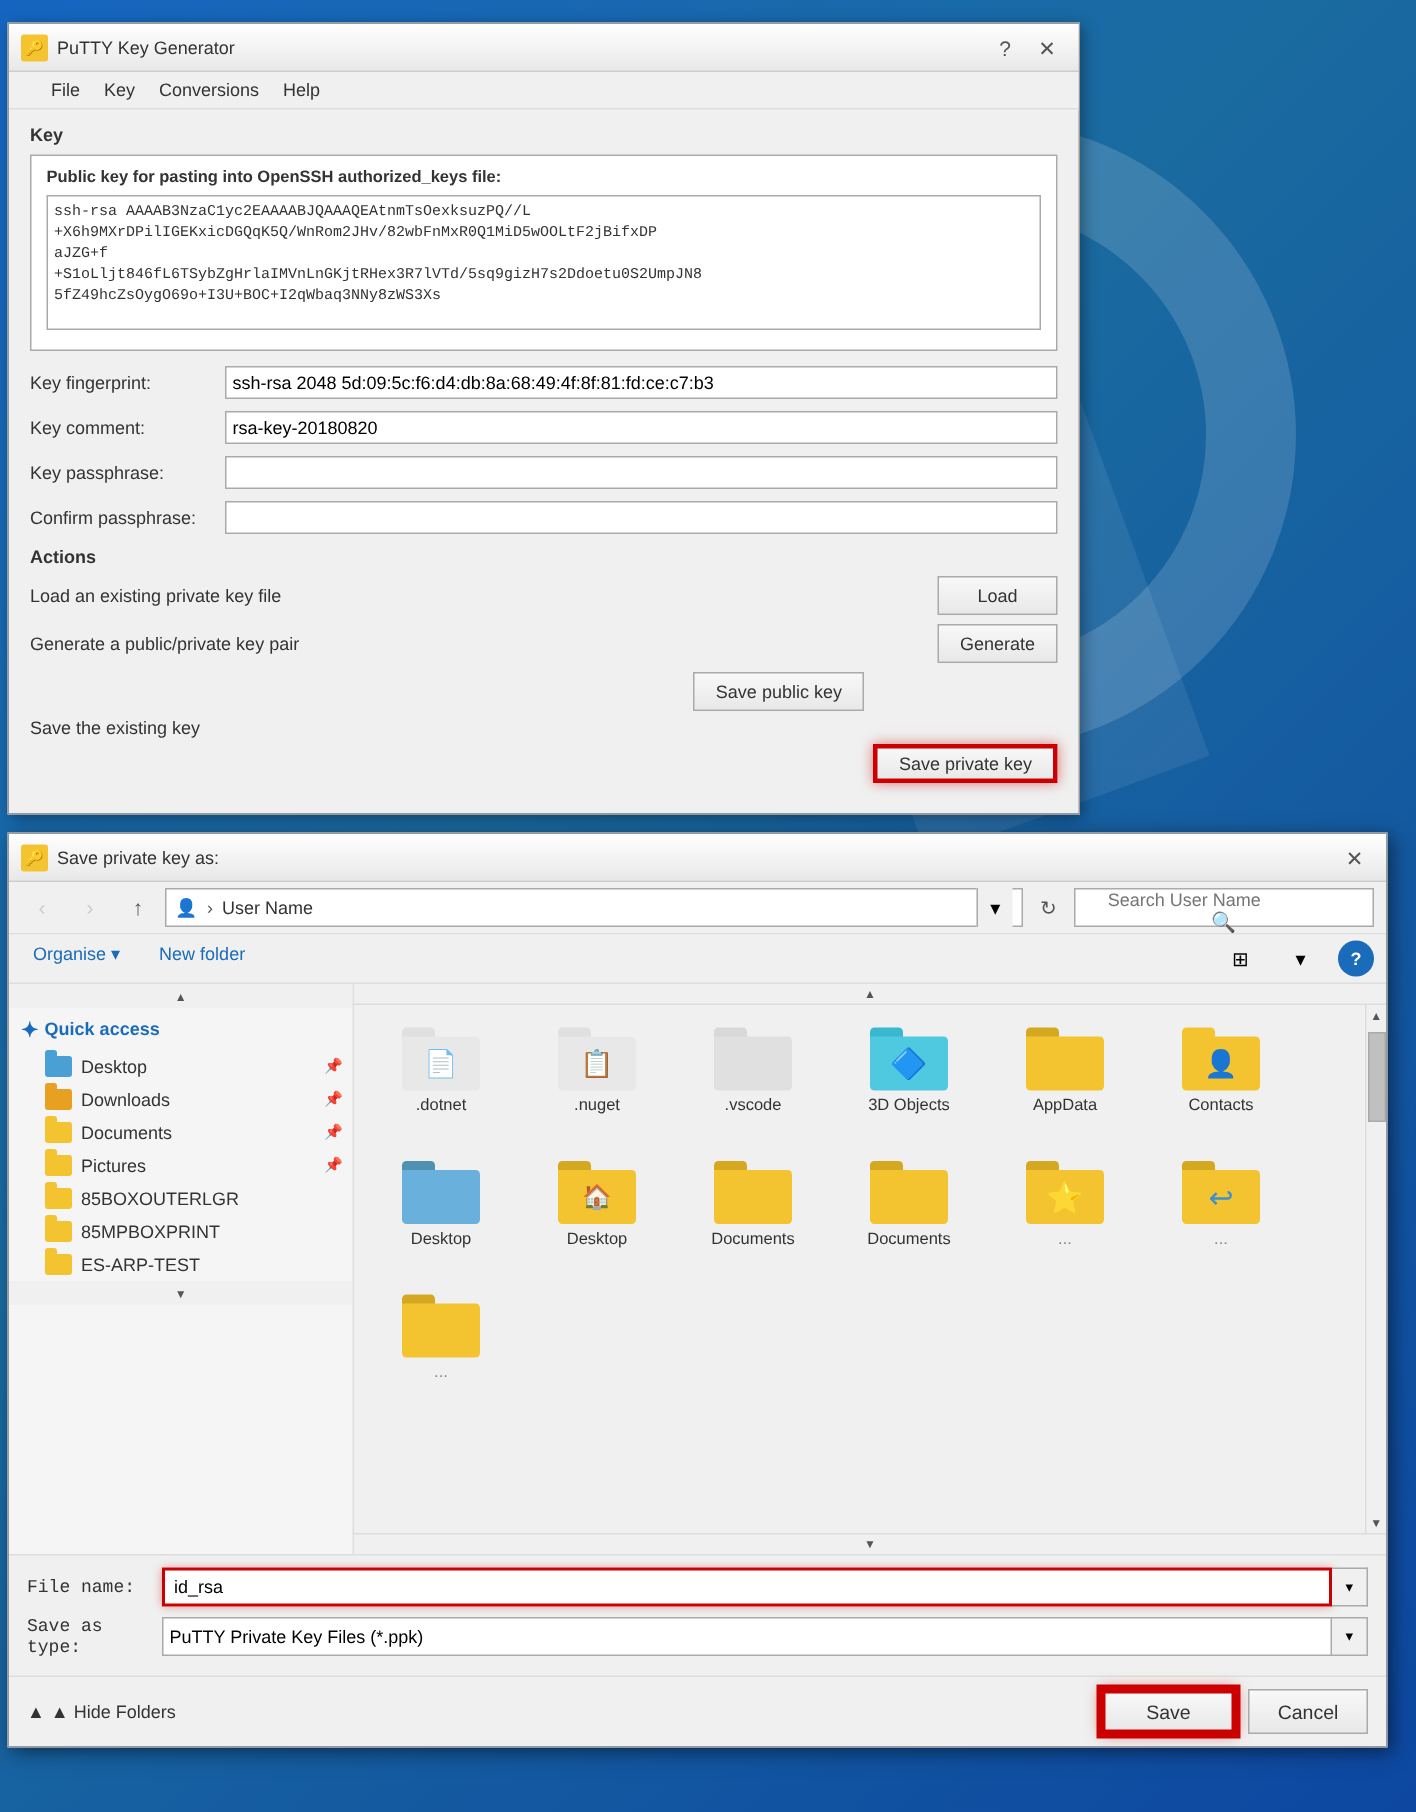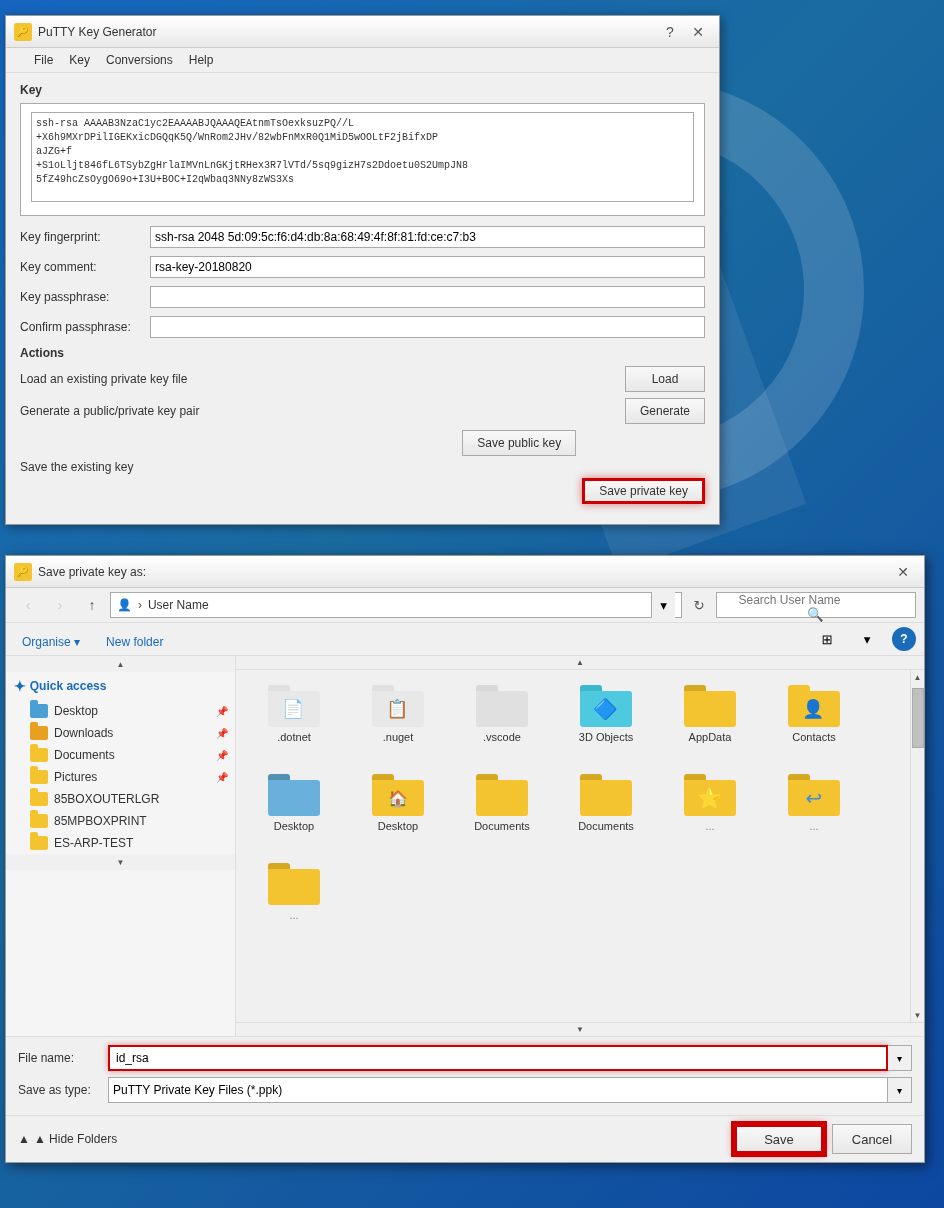--- a/index.html
+++ b/index.html
@@ -335,21 +335,21 @@
 
     .cmd-btn {
       padding: 2px 8px;
       height: 24px;
       border: none;
       background: transparent;
       cursor: pointer;
       font-size: 12px;
       color: #1a6bba;
       display: flex;
-      align-items: flex-end;
+      align-items: flex-start;
       gap: 3px;
     }
 
     .view-btn {
       width: 30px;
       height: 24px;
       border: 1px solid transparent;
       background: transparent;
       cursor: pointer;
       display: flex;
@@ -534,20 +534,21 @@
       display: flex;
       align-items: center;
       margin-bottom: 6px;
     }
 
     .filename-label {
       width: 90px;
       font-size: 12px;
       color: #333;
       flex-shrink: 0;
+      font-family: Liberation Mono, monospace;
     }
 
     .filename-input-wrapper {
       flex: 1;
       display: flex;
       justify-content: flex-end;
     }
 
     .filename-input {
       flex: 1;
@@ -697,20 +698,21 @@
     <div class="menubar-item">File</div>
     <div class="menubar-item">Key</div>
     <div class="menubar-item">Conversions</div>
     <div class="menubar-item">Help</div>
   </div>
 
   <div class="window-content">
 
     <div class="section-label">Key</div>
     <div class="group-box">
+      <div class="group-box-label">Public key for pasting into OpenSSH authorized_keys file:</div>
       <textarea class="public-key-area" readonly="" style="">ssh-rsa AAAAB3NzaC1yc2EAAAABJQAAAQEAtnmTsOexksuzPQ//L
 +X6h9MXrDPilIGEKxicDGQqK5Q/WnRom2JHv/82wbFnMxR0Q1MiD5wOOLtF2jBifxDP
 aJZG+f
 +S1oLljt846fL6TSybZgHrlaIMVnLnGKjtRHex3R7lVTd/5sq9gizH7s2Ddoetu0S2UmpJN8
 5fZ49hcZsOygO69o+I3U+BOC+I2qWbaq3NNy8zWS3Xs</textarea>
     </div>
 
     <div class="field-row">
       <span class="field-label">Key fingerprint:</span>
       <input class="field-input" type="text" readonly="" value="ssh-rsa 2048 5d:09:5c:f6:d4:db:8a:68:49:4f:8f:81:fd:ce:c7:b3" style="">

